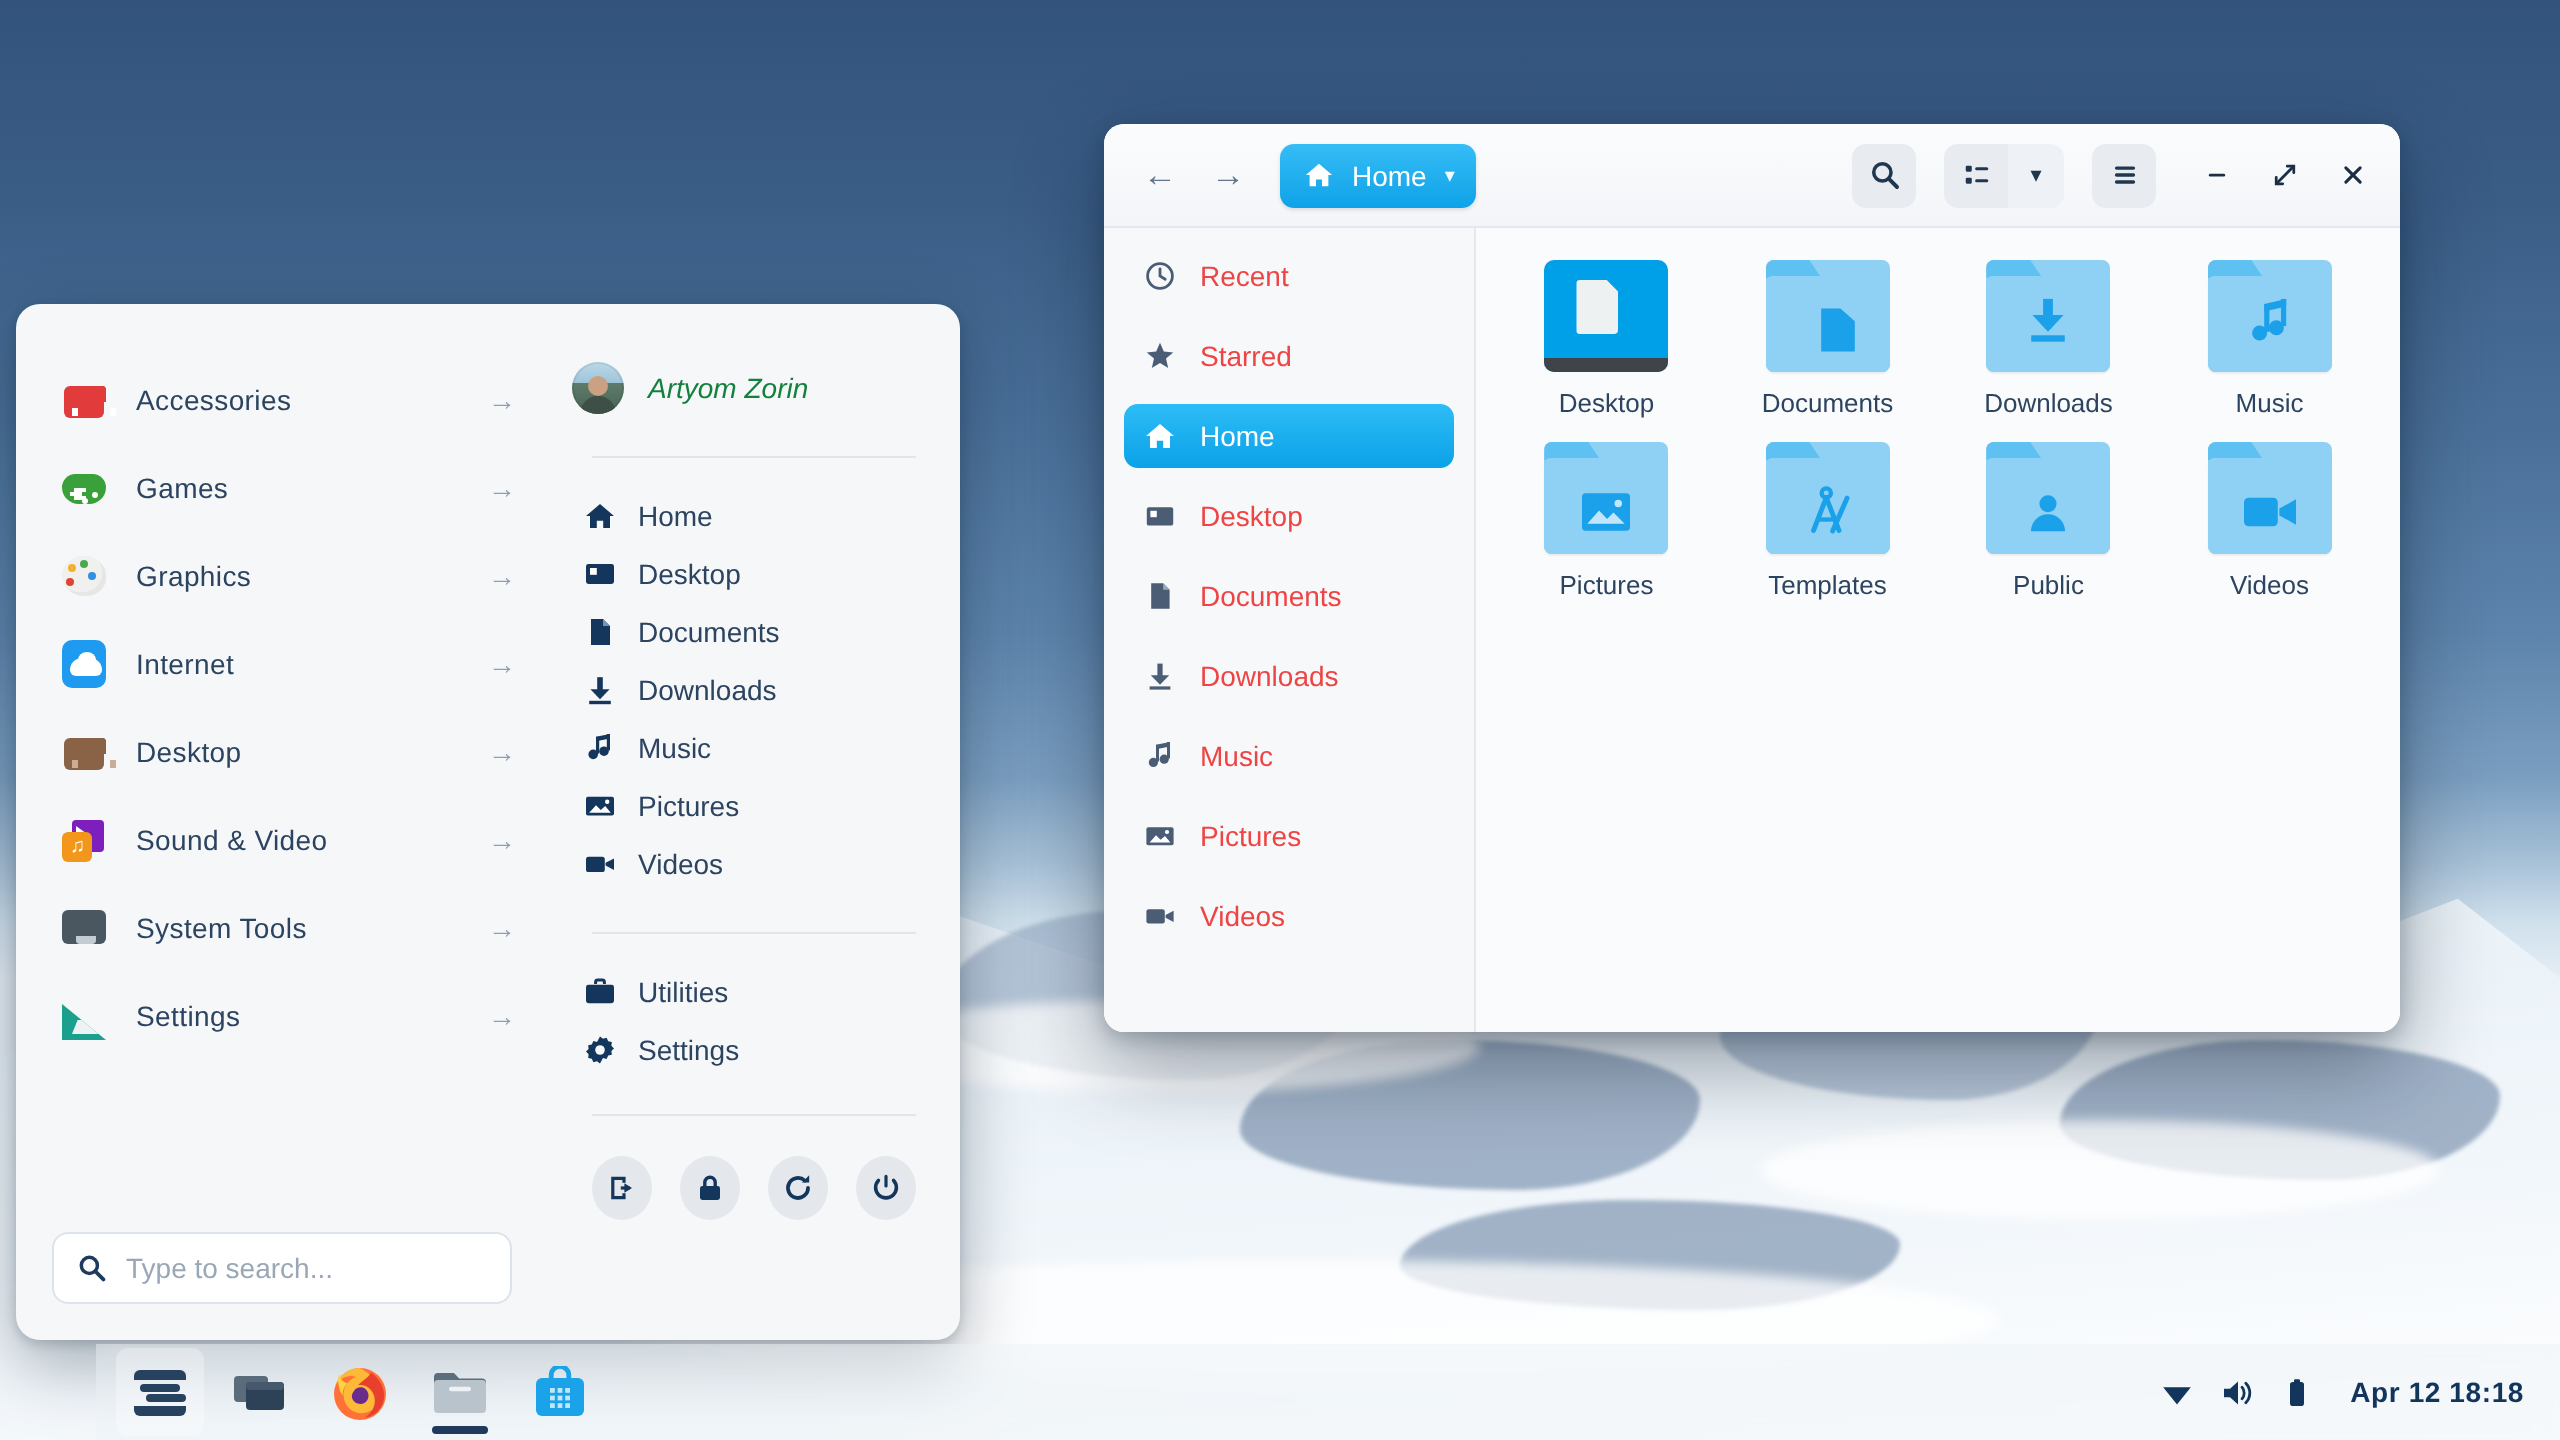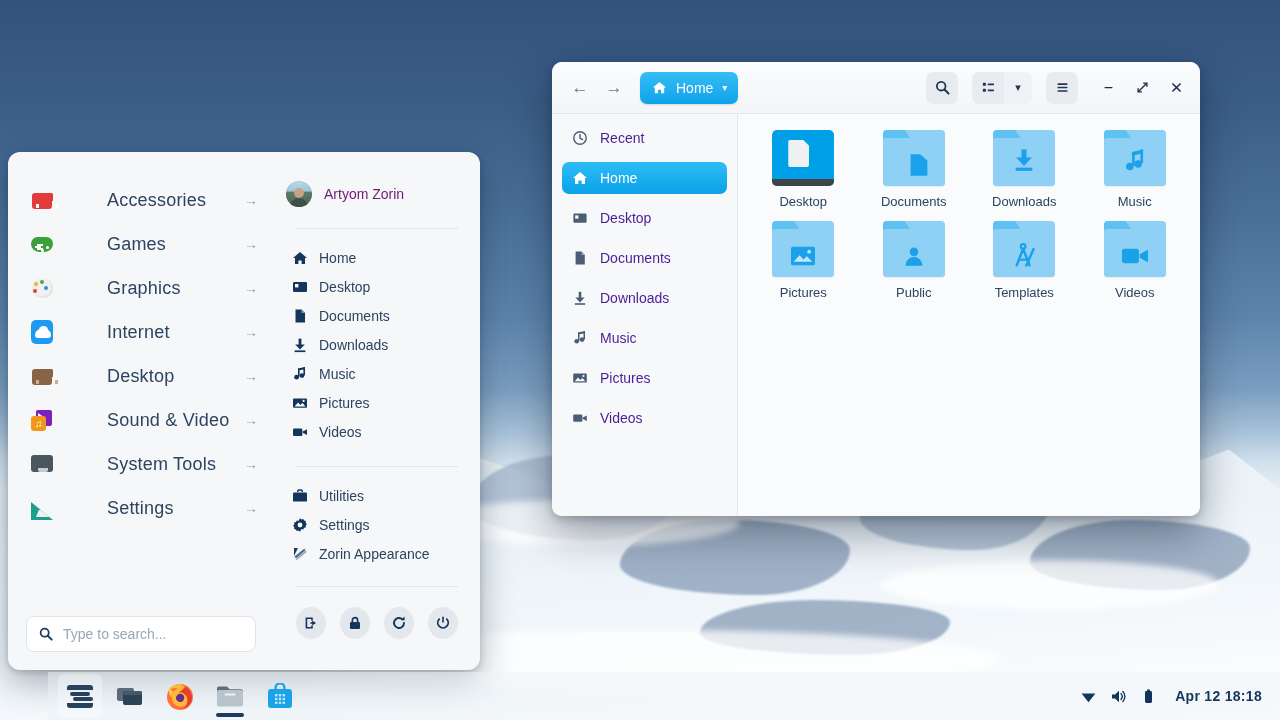--- a/index.html
+++ b/index.html
@@ -71,24 +71,23 @@
   .cat-list { flex: 0 0 auto; padding-top: 16px; }
   .cat-item {
     display: flex; align-items: center;
     height: 44px;
     padding: 0 16px 0 22px;
     gap: 14px;
     cursor: default;
   }
   .cat-item .cat-label {
     flex: 1;
-    font-size: 18px;
+    font-size: 14px;
     color: #2c4460;
     letter-spacing: .2px;
-    margin-left: 39px;
   }
   .cat-arrow { color: #8fa0b4; font-size: 14px; line-height: 1; }
   .cicon { width: 24px; height: 24px; position: relative; flex: 0 0 24px; }
 
   
   .ic-access { background:#e23b3b; border-radius:3px; height:16px; margin-top:5px; }
   .ic-access:before { content:""; position:absolute; top:0; left:7px; width:10px; height:6px;
     border:2px solid #e23b3b; border-bottom:none; border-radius:2px 2px 0 0; }
   .ic-access:after { content:""; position:absolute; top:11px; left:4px; width:16px; height:4px;
     border-left:3px solid #fff; border-right:3px solid #fff; }
@@ -135,21 +134,21 @@
   }
   .user-row { display: flex; align-items: center; gap: 12px; padding: 0 12px 0 12px; height: 36px; }
   .avatar {
     width: 26px; height: 26px; border-radius: 50%;
     background: linear-gradient(180deg,#bcd9e8 0%,#9fc4d8 40%,#5d7a6a 41%,#4a6456 100%);
     position: relative; overflow: hidden; flex: 0 0 26px;
     box-shadow: 0 0 0 1px rgba(0,0,0,.07) inset;
   }
   .avatar:before { content:""; position:absolute; left:8px; top:7px; width:10px; height:10px; border-radius:50%; background:#caa182; }
   .avatar:after { content:""; position:absolute; left:4px; bottom:0; width:18px; height:9px; border-radius:9px 9px 0 0; background:#3d4f46; }
-  .user-name { font-size: 14px; color: #701a75; }
+  .user-name { font-size: 14px; color: #15803d; font-style: italic; }
   .hr { height: 1px; background: #e0e6ec; margin: 16px 22px 14px 22px; }
   .place-list { padding: 0 12px; }
   .place-item {
     display: flex; align-items: center; gap: 11px;
     height: 29px; padding: 0 6px; border-radius: 6px;
     font-size: 14px; color: #2c4460; cursor: default;
   }
   .pi { width: 16px; height: 16px; flex: 0 0 16px; position: relative; }
   .sys-list { padding: 0 12px; }
 
@@ -212,21 +211,21 @@
     width: 186px;
     background: #f6f8fa;
     border-right: 1px solid #e4e9ee;
     padding: 8px 10px;
     overflow: hidden;
   }
   .fm-item {
     display: flex; align-items: center; gap: 12px;
     height: 32px; margin-bottom: 8px;
     padding: 0 10px; border-radius: 7px;
-    font-size: 14px; color: #4c1d95; cursor: default;
+    font-size: 14px; color: #ef4444; cursor: default;
   }
   .fm-item.active {
     background: linear-gradient(180deg,#2dbcf6 0%, #0ba2e8 100%);
     color: #fff;
   }
   .fm-item .fi { width: 16px; height: 16px; flex: 0 0 16px; position: relative; }
 
   .fm-main { flex: 1; background: #fafbfc; padding: 16px 10px; }
   .grid { display: grid; grid-template-columns: repeat(4, 1fr); row-gap: 12px; }
   .cell { display: flex; flex-direction: column; align-items: center; gap: 8px; cursor: default; }
@@ -496,30 +495,20 @@
         </div>
         <div class="place-item">
           <span class="pi">
             <svg width="16" height="16" viewBox="0 0 16 16">
                 <path d="M8 1.2 l1.5 1.2 1.8-.5 .8 1.7 1.8 .4 -.2 1.9 1.3 1.3 -1.3 1.3 .2 1.9 -1.8 .4 -.8 1.7 -1.8-.5 L8 14.8 6.5 13.6 4.7 14.1 3.9 12.4 2.1 12 2.3 10.1 1 8.8 2.3 7.5 2.1 5.6 3.9 5.2 4.7 3.5 6.5 4 Z" fill="#14365c"></path>
                 <circle cx="8" cy="8" r="2.4" fill="#f5f7f9"></circle>
               </svg>
           </span>
           <span>Settings</span>
         </div>
-        <div class="place-item">
-          <span class="pi">
-            <svg width="16" height="16" viewBox="0 0 16 16">
-                <path d="M2 2 L6 2 L2 10 Z" fill="#1f3b5e"></path>
-                <path d="M3.5 13.6 L13.6 4.5 L14.6 6 L5 14 Z" fill="#8fa6bd"></path>
-                <path d="M2.6 10.4 L12.4 2.6 L13.4 4.2 L4 12.6 Z" fill="#4e6b8a"></path>
-              </svg>
-          </span>
-          <span>Zorin Appearance</span>
-        </div>
       </div>
 
       <div class="hr" style="margin:18px 22px 6px 22px;"></div>
 
       <div class="power-row">
         <div class="pbtn">
           <svg width="16" height="16" viewBox="0 0 16 16">
               <path d="M2.6 2.4 h7.2 v3 h-1.6 v-1.4 h-4 v8 h4 v-1.4 h1.6 v3 h-7.2 z" fill="#14365c"></path>
               <path d="M9.2 5.6 L13 8 L9.2 10.4 Z" fill="#14365c"></path>
               <rect x="7.4" y="7.2" width="4.4" height="1.6" fill="#14365c"></rect>
@@ -619,20 +608,28 @@
         <div class="fm-item">
           <span class="fi">
             <svg width="16" height="16" viewBox="0 0 16 16">
                 <circle cx="8" cy="8" r="6.2" fill="none" stroke="#4a5d75" stroke-width="1.4"></circle>
                 <path d="M8 4.4 V8 l2.6 1.6" fill="none" stroke="#4a5d75" stroke-width="1.4" stroke-linecap="round"></path>
               </svg>
           </span>
           <span>Recent</span>
         </div>
 
+        <div class="fm-item">
+          <span class="fi">
+            <svg width="16" height="16" viewBox="0 0 16 16">
+                <path d="M8 1.4 L9.9 5.8 L14.6 6.2 L11 9.3 L12.1 14 L8 11.5 L3.9 14 L5 9.3 L1.4 6.2 L6.1 5.8 Z" fill="#4a5d75"></path>
+              </svg>
+          </span>
+          <span>Starred</span>
+        </div>
 
         <div class="fm-item active">
           <span class="fi">
             <svg width="16" height="16" viewBox="0 0 16 16">
                 <path d="M8 2 L15 8 L13 8 L13 14 L9.6 14 L9.6 10.4 L6.4 10.4 L6.4 14 L3 14 L3 8 L1 8 Z" fill="#ffffff"></path>
               </svg>
           </span>
           <span>Home</span>
         </div>
 
@@ -779,44 +776,44 @@
             </div>
             <div class="label">Pictures</div>
           </div>
 
           <div class="cell">
             <div class="folder">
               <div class="back"></div>
                 <div class="tab"></div>
                 <div class="body"></div>
               <div class="emb" style="top:62%;">
-                <svg width="22" height="22" viewBox="0 0 16 16">
-                    <circle cx="8" cy="5" r="3.1" fill="#1ba0ea"></circle>
-                    <path d="M1.8 15 a6.2 6.2 0 0 1 12.4 0 z" fill="#1ba0ea"></path>
-                  </svg>
-              </div>
-            </div>
-            <div class="label">Public</div>
-          </div>
-
-          <div class="cell">
-            <div class="folder">
-              <div class="back"></div>
-                <div class="tab"></div>
-                <div class="body"></div>
-              <div class="emb" style="top:62%;">
                 <svg width="24" height="26" viewBox="0 0 16 18">
                     <circle cx="7.4" cy="2.4" r="1.6" fill="none" stroke="#1ba0ea" stroke-width="1.5"></circle>
                     <path d="M7.4 4 L3 15.4 M7.4 4 L11.8 15.4" stroke="#1ba0ea" stroke-width="1.7" fill="none" stroke-linecap="round"></path>
                     <path d="M4.4 11.6 h6" stroke="#1ba0ea" stroke-width="1.5"></path>
                     <path d="M14.6 4.2 L9.6 15.6" stroke="#1ba0ea" stroke-width="1.7" stroke-linecap="round"></path>
                   </svg>
               </div>
             </div>
             <div class="label">Templates</div>
+          </div>
+
+          <div class="cell">
+            <div class="folder">
+              <div class="back"></div>
+                <div class="tab"></div>
+                <div class="body"></div>
+              <div class="emb" style="top:62%;">
+                <svg width="22" height="22" viewBox="0 0 16 16">
+                    <circle cx="8" cy="5" r="3.1" fill="#1ba0ea"></circle>
+                    <path d="M1.8 15 a6.2 6.2 0 0 1 12.4 0 z" fill="#1ba0ea"></path>
+                  </svg>
+              </div>
+            </div>
+            <div class="label">Public</div>
           </div>
 
           <div class="cell">
             <div class="folder">
               <div class="back"></div>
                 <div class="tab"></div>
                 <div class="body"></div>
               <div class="emb" style="top:62%;">
                 <svg width="26" height="18" viewBox="0 0 20 13">
                     <rect x="0" y="1" width="13" height="11" rx="1.8" fill="#1ba0ea"></rect>

